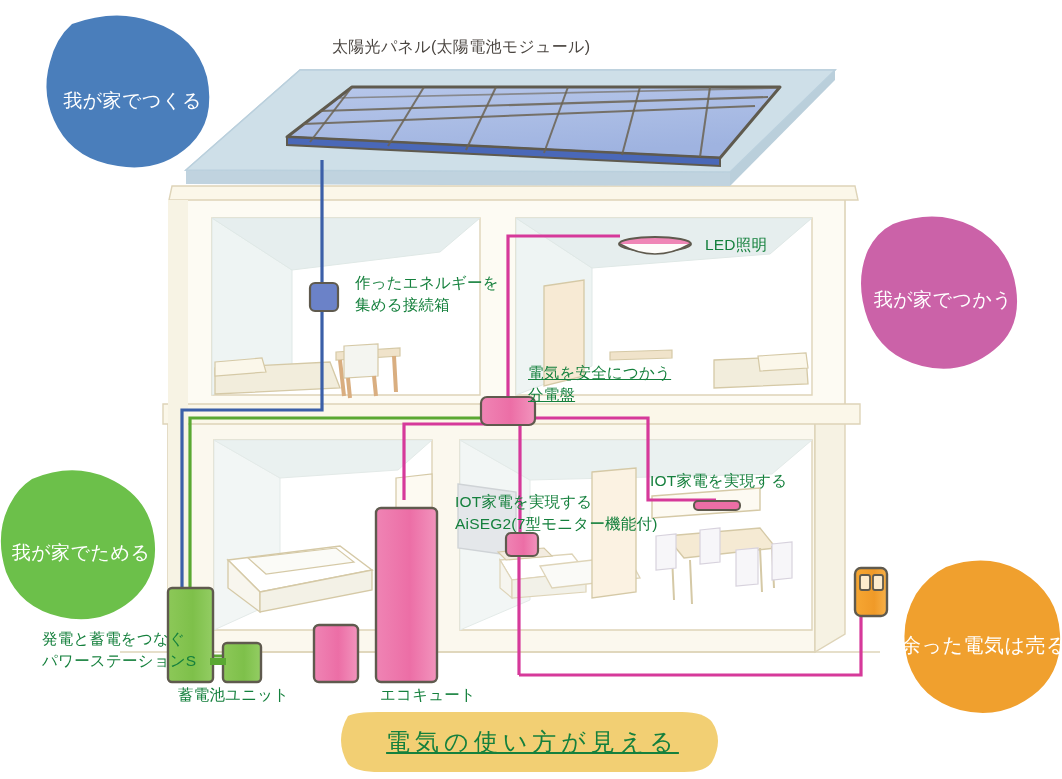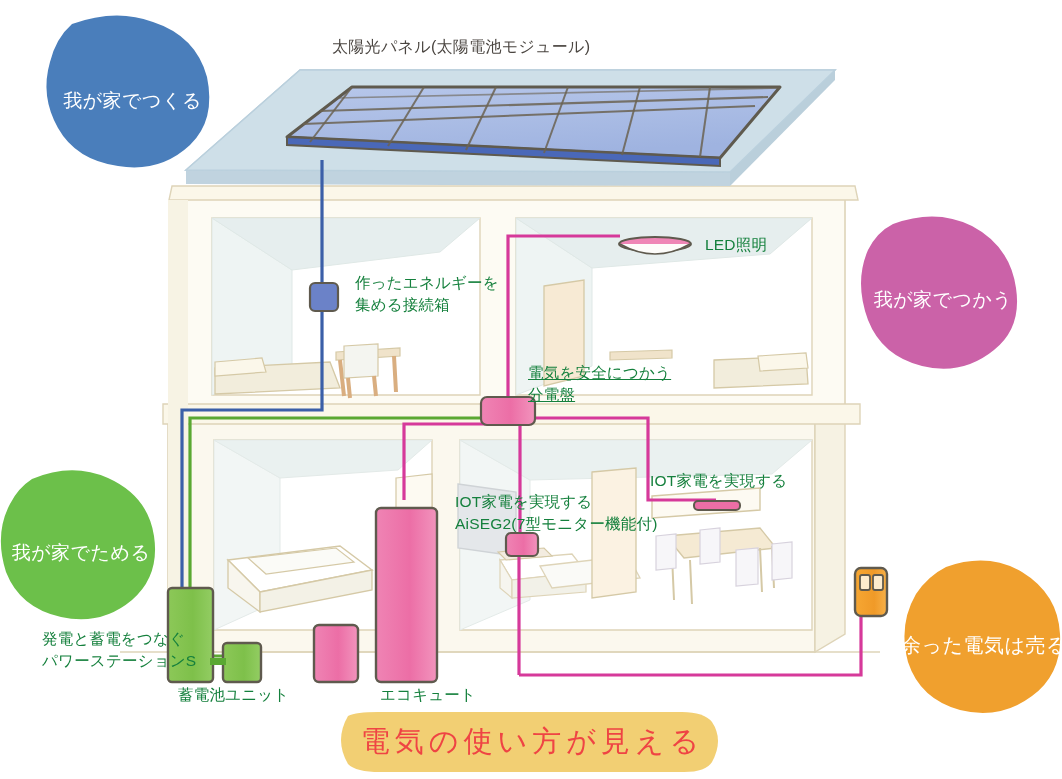--- a/index.html
+++ b/index.html
@@ -32,25 +32,26 @@
     font-size:15.5px;
     line-height:1.45;
     color:#15803d;
     white-space:nowrap;
     letter-spacing:.2px;
   }
 
   .banner{
     position:absolute;
     display:flex;align-items:center;justify-content:center;
-    color:#ef4444;
-    font-size:29px;
+    color:#15803d;
+    font-size:24px;
     letter-spacing:5px;
     font-weight:400;
     text-indent:5px;
+    text-decoration:underline;
   }
   .title{
     position:absolute;
     font-size:16px;
     color:#4a4540;
     letter-spacing:.3px;
     white-space:nowrap;
   }
 </style>
 </head>

